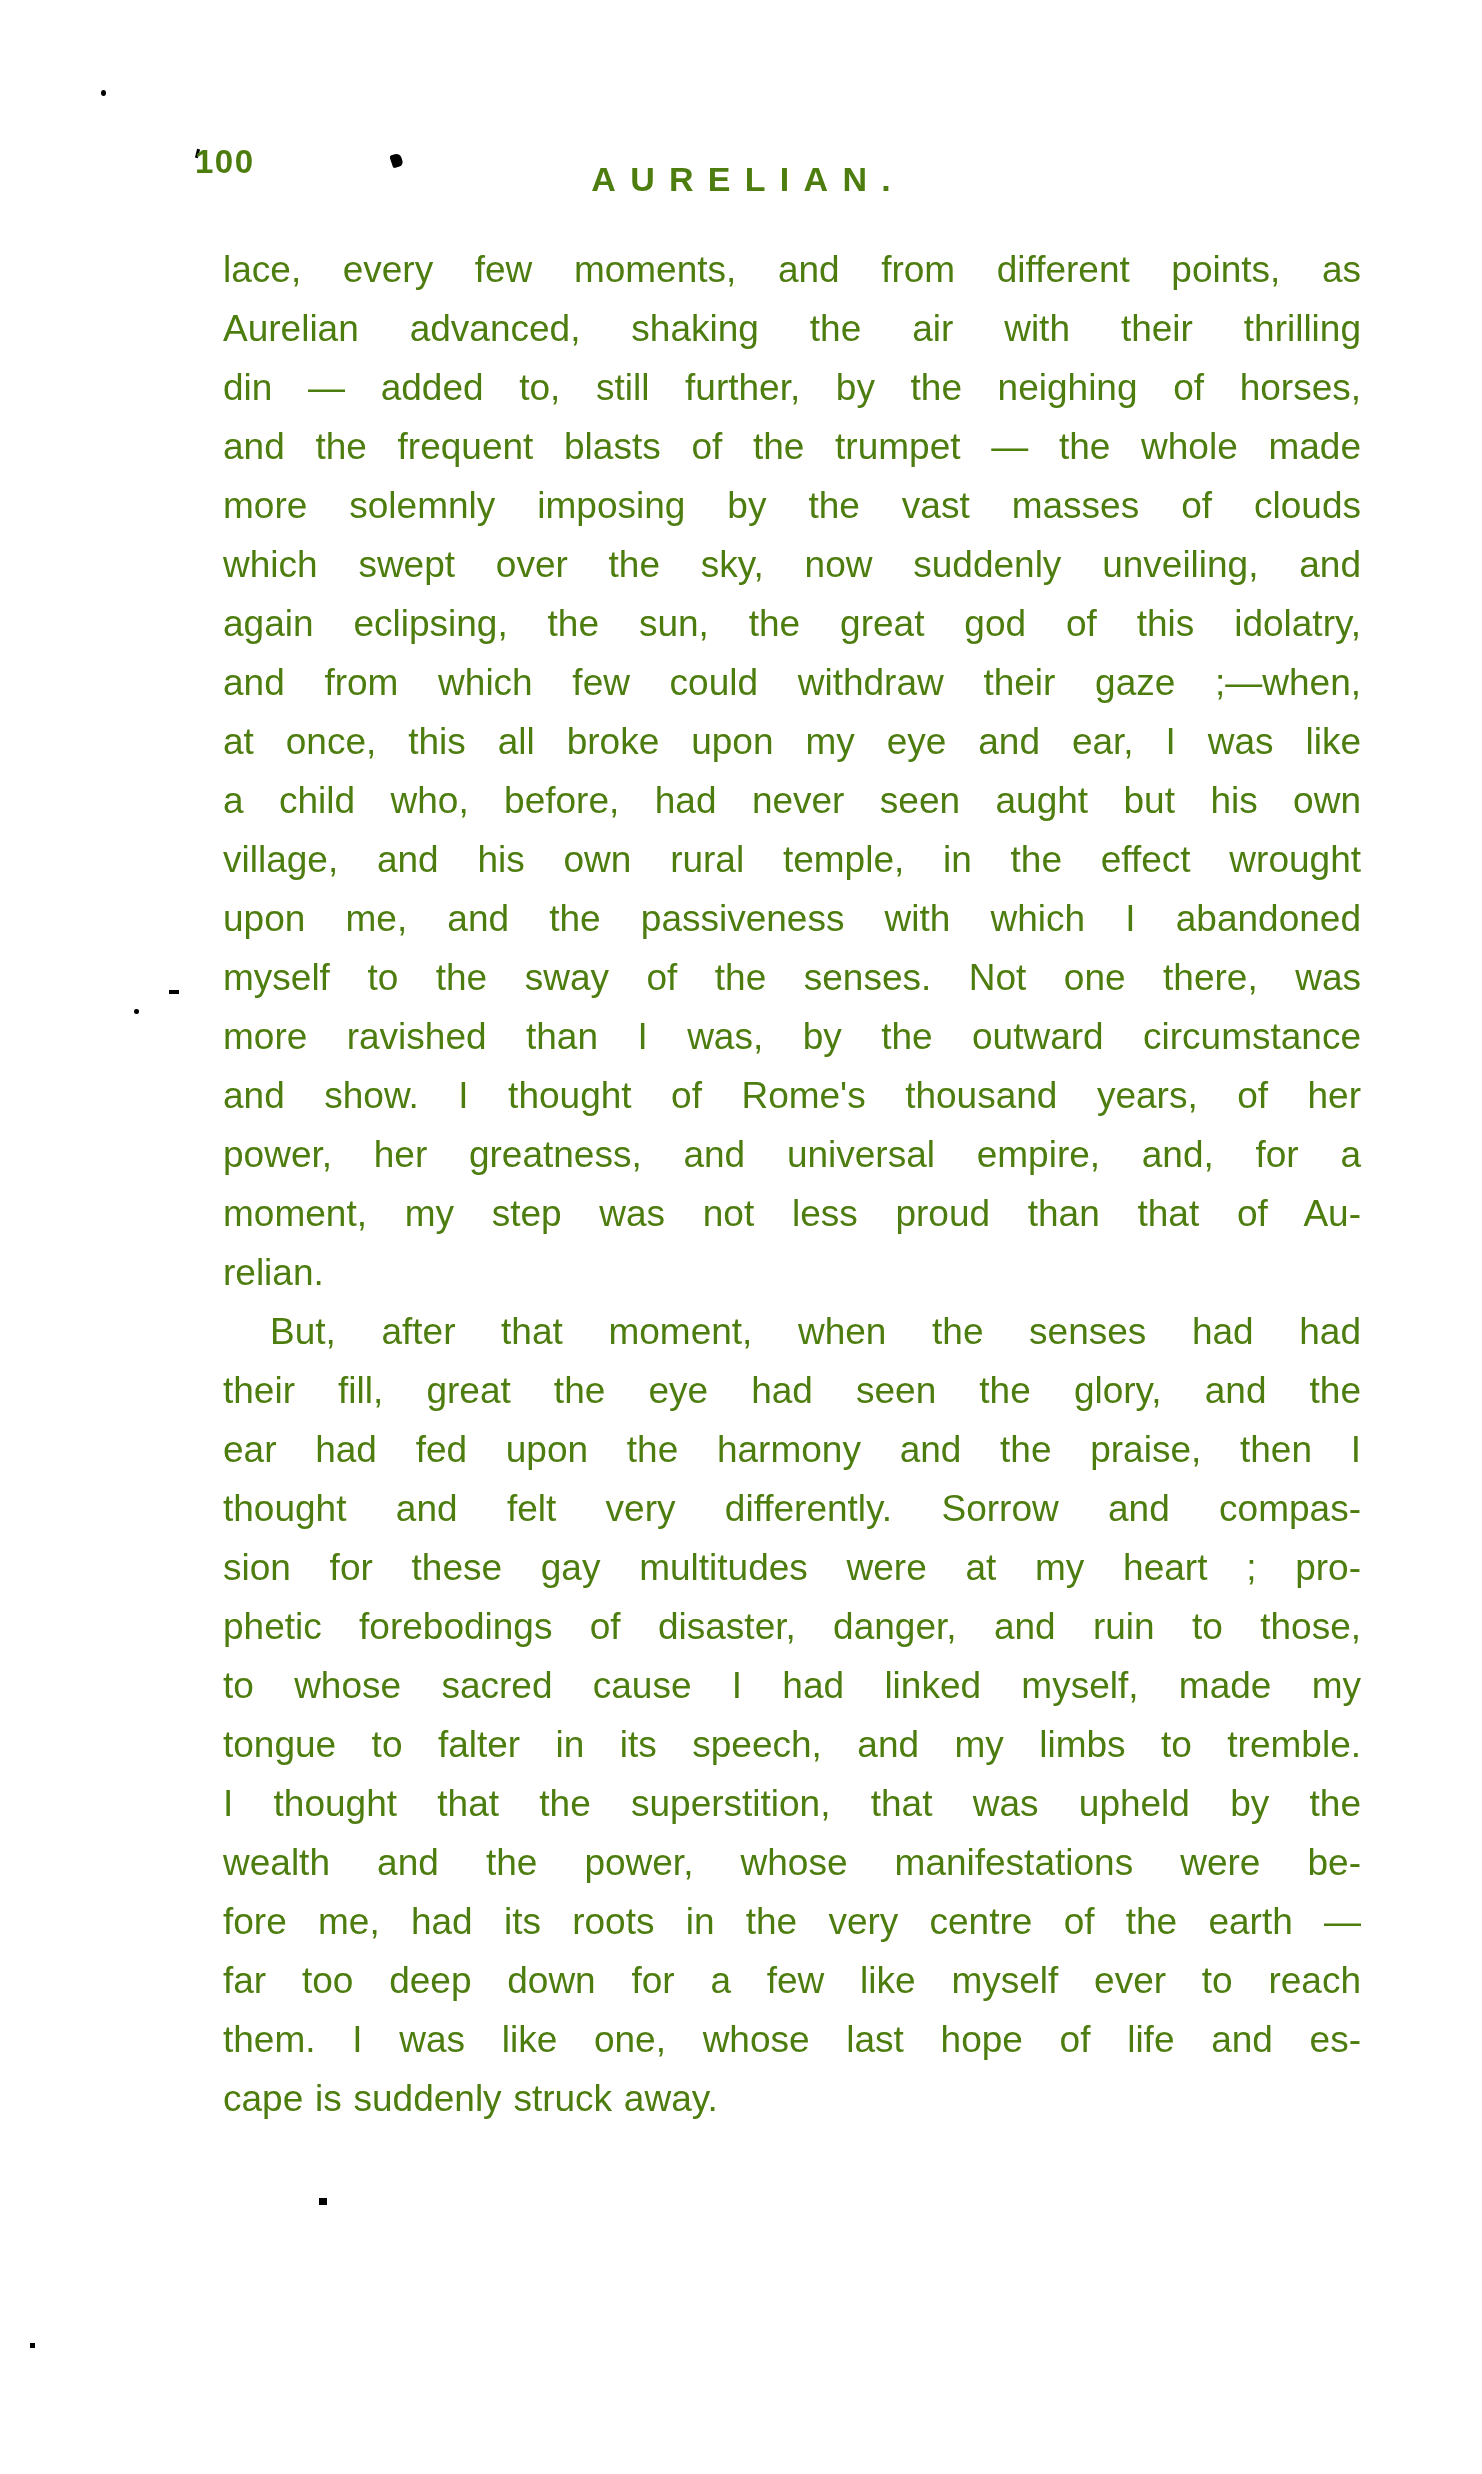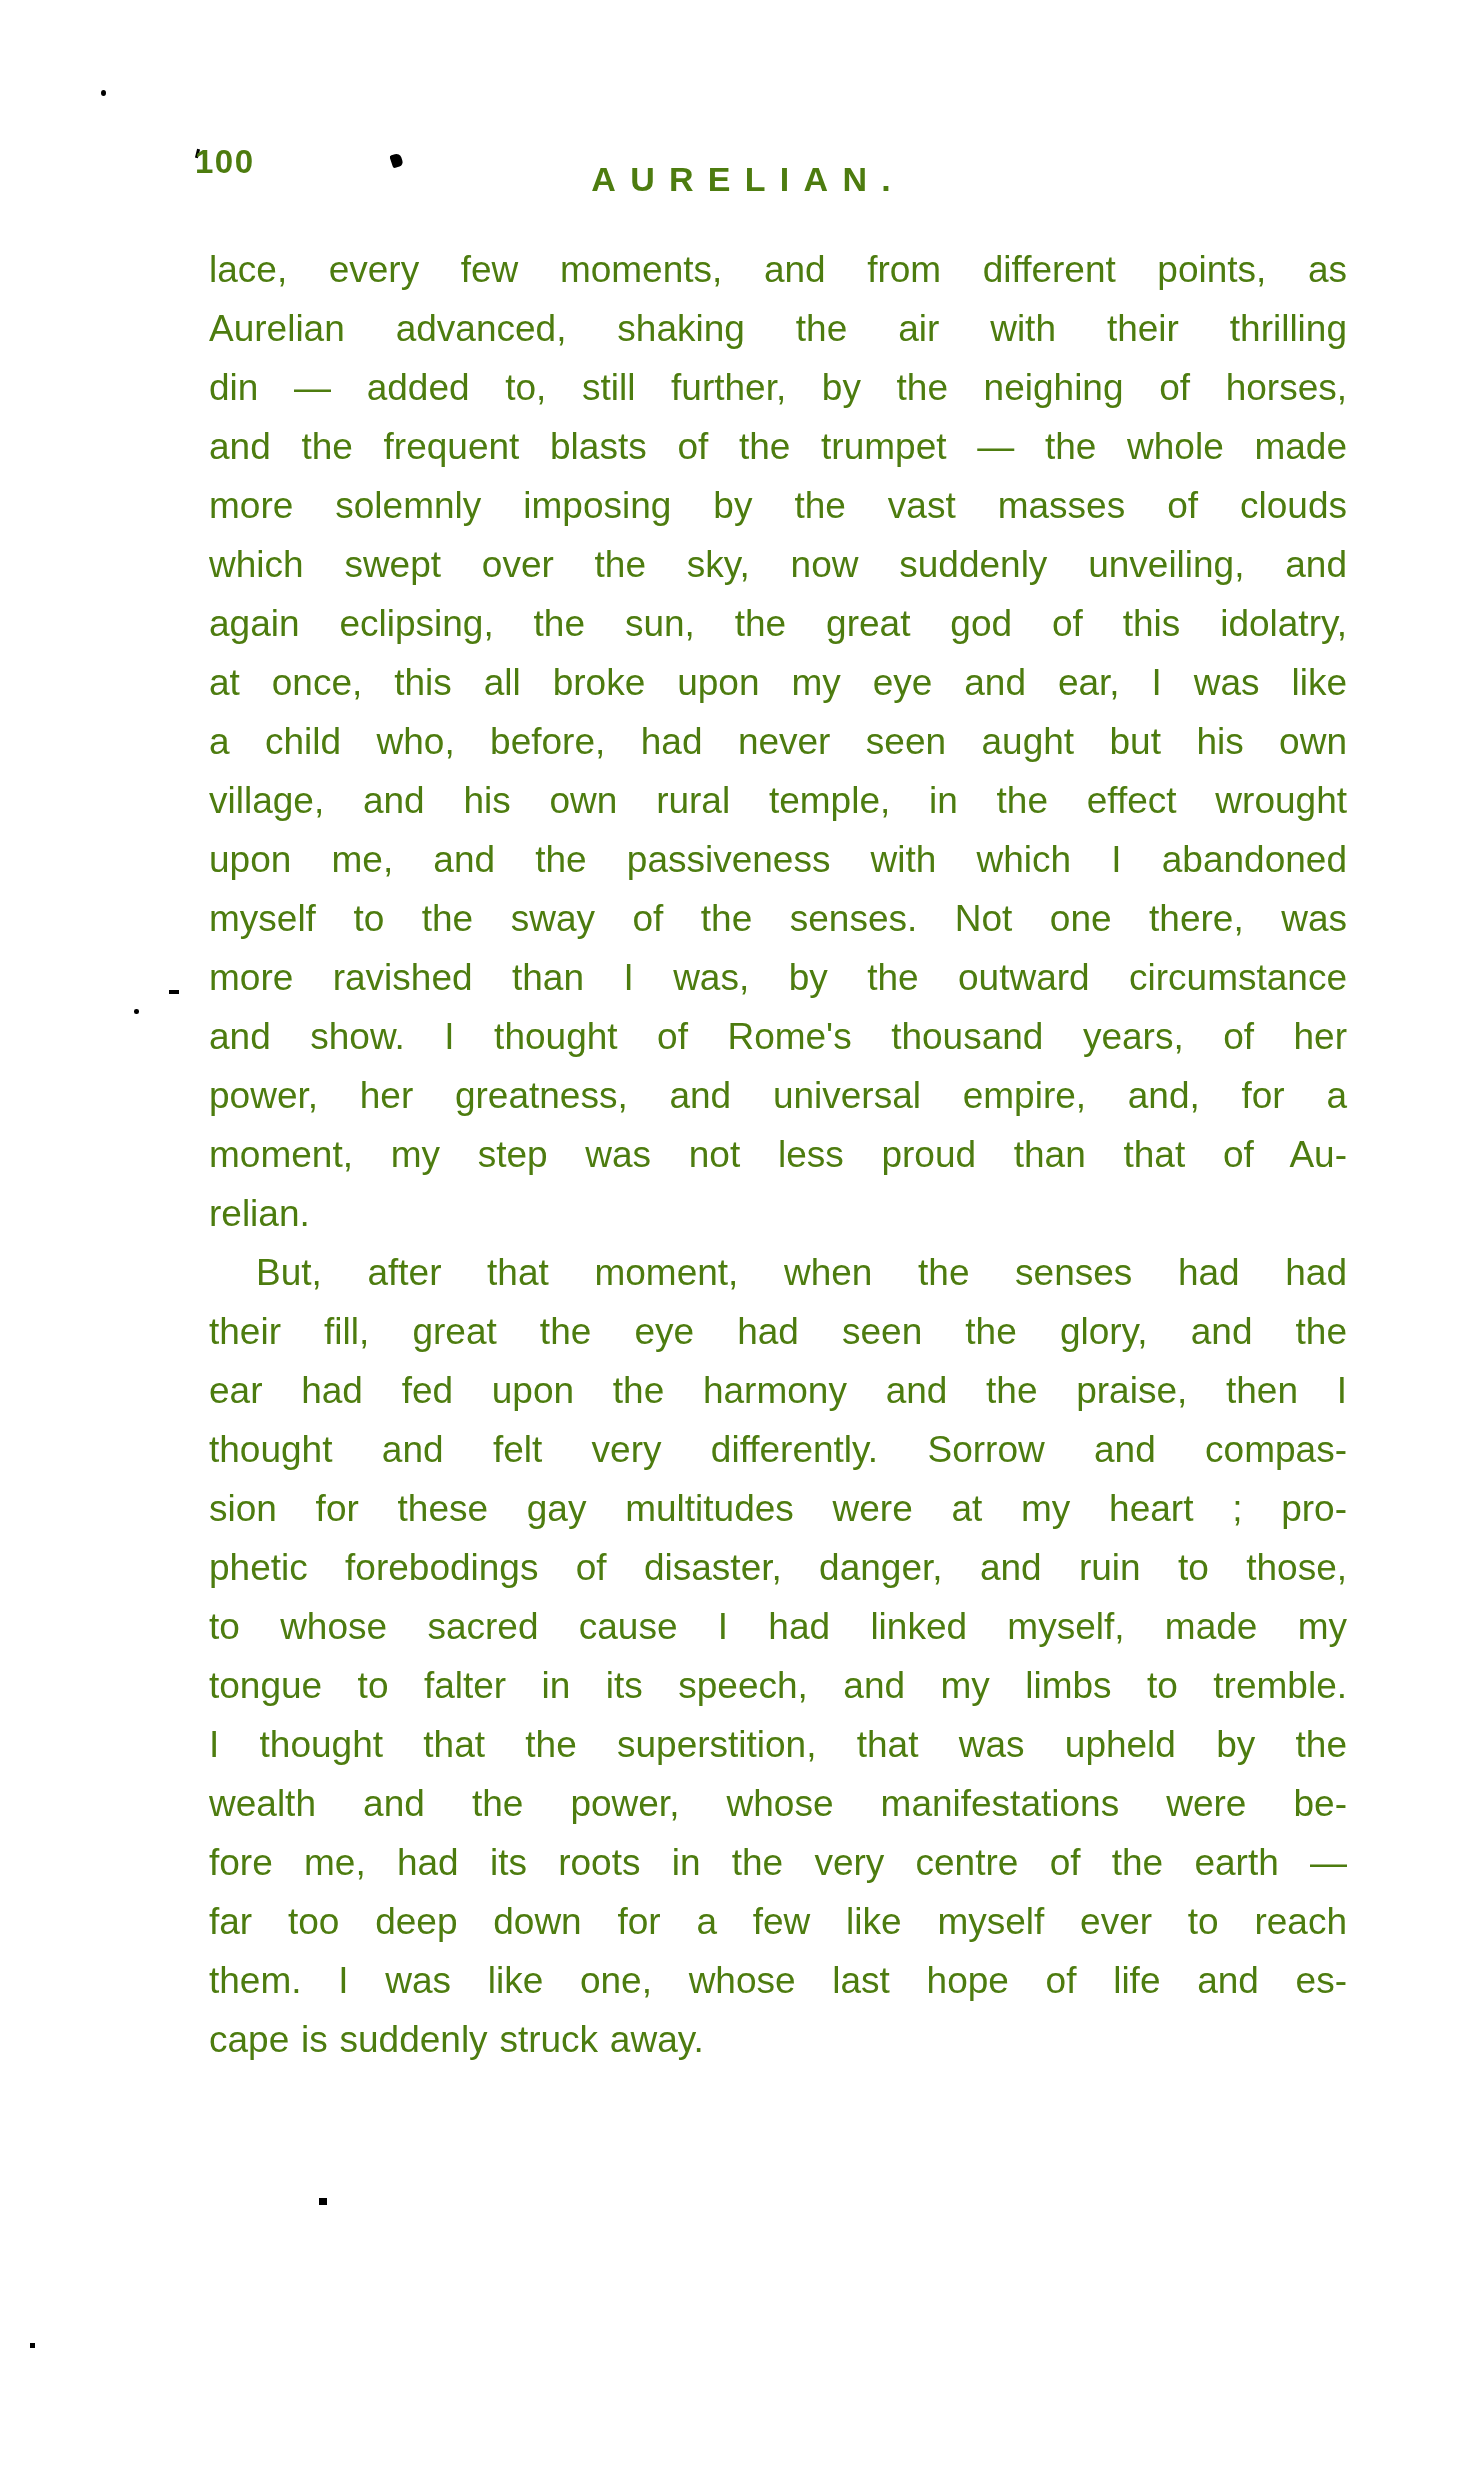--- a/index.html
+++ b/index.html
@@ -29,21 +29,21 @@
     top: 160px;
     text-align: center;
     font-size: 34px;
     font-weight: bold;
     letter-spacing: 0.42em;
     text-indent: 0.42em; 
   }
   
   .text-block {
     position: absolute;
-    left: 209px;
+    left: 223px;
     top: 240px;
     width: 1138px;
     font-size: 37px;
     line-height: 59px;
     letter-spacing: 0px;
     word-spacing: 1.5px;
   }
   .ln {
     text-align: justify;
     text-align-last: justify;
@@ -86,20 +86,21 @@
   <div class="running-title">AURELIAN.</div>
 
   <div class="text-block">
     <div class="ln">lace, every few moments, and from different points, as</div>
     <div class="ln">Aurelian advanced, shaking the air with their thrilling</div>
     <div class="ln">din — added to, still further, by the neighing of horses,</div>
     <div class="ln">and the frequent blasts of the trumpet — the whole made</div>
     <div class="ln">more solemnly imposing by the vast masses of clouds</div>
     <div class="ln">which swept over the sky, now suddenly unveiling, and</div>
     <div class="ln">again eclipsing, the sun, the great god of this idolatry,</div>
+    <div class="ln">and from which few could withdraw their gaze ;—when,</div>
     <div class="ln">at once, this all broke upon my eye and ear, I was like</div>
     <div class="ln">a child who, before, had never seen aught but his own</div>
     <div class="ln">village, and his own rural temple, in the effect wrought</div>
     <div class="ln">upon me, and the passiveness with which I abandoned</div>
     <div class="ln">myself to the sway of the senses.  Not one there, was</div>
     <div class="ln">more ravished than I was, by the outward circumstance</div>
     <div class="ln">and show.  I thought of Rome's thousand years, of her</div>
     <div class="ln">power, her greatness, and universal empire, and, for a</div>
     <div class="ln">moment, my step was not less proud than that of Au-</div>
     <div class="ln last">relian.</div>

